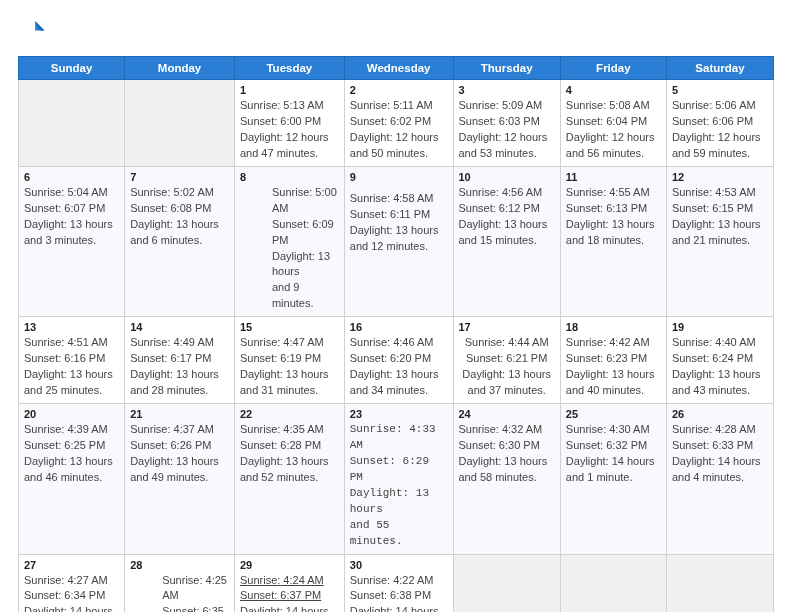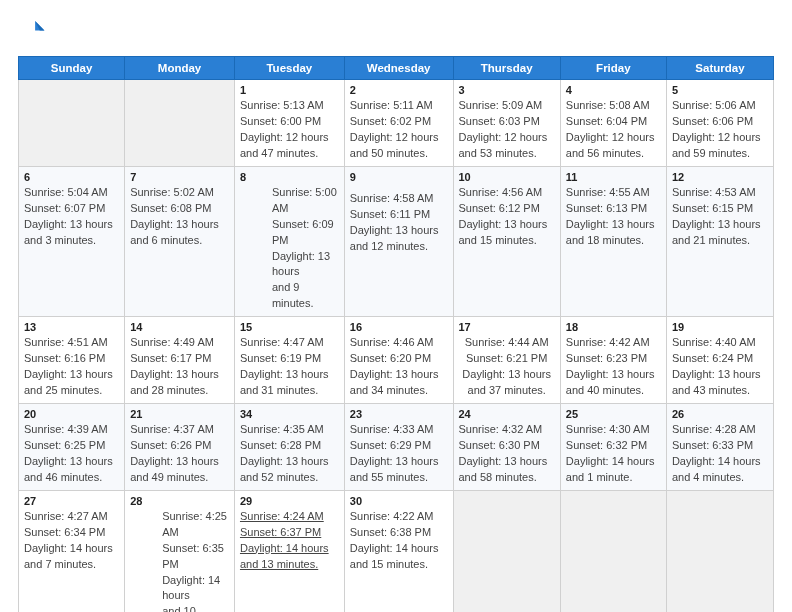--- a/index.html
+++ b/index.html
@@ -276,29 +276,29 @@
 and 46 minutes.</div>
           </td>
           <td>
             <span class="day-num">21</span>
             <div class="day-info" style="white-space: pre-line;">Sunrise: 4:37 AM
 Sunset: 6:26 PM
 Daylight: 13 hours
 and 49 minutes.</div>
           </td>
           <td>
-            <span class="day-num">34</span>
+            <span class="day-num">22</span>
             <div class="day-info" style="white-space: pre-line;">Sunrise: 4:35 AM
 Sunset: 6:28 PM
 Daylight: 13 hours
 and 52 minutes.</div>
           </td>
           <td>
             <span class="day-num">23</span>
-            <div class="day-info" style="white-space: pre-line;">Sunrise: 4:33 AM
+            <div class="day-info" style="white-space: pre-line; font-family: Liberation Mono, monospace;">Sunrise: 4:33 AM
 Sunset: 6:29 PM
 Daylight: 13 hours
 and 55 minutes.</div>
           </td>
           <td>
             <span class="day-num">24</span>
             <div class="day-info" style="white-space: pre-line;">Sunrise: 4:32 AM
 Sunset: 6:30 PM
 Daylight: 13 hours
 and 58 minutes.</div>

